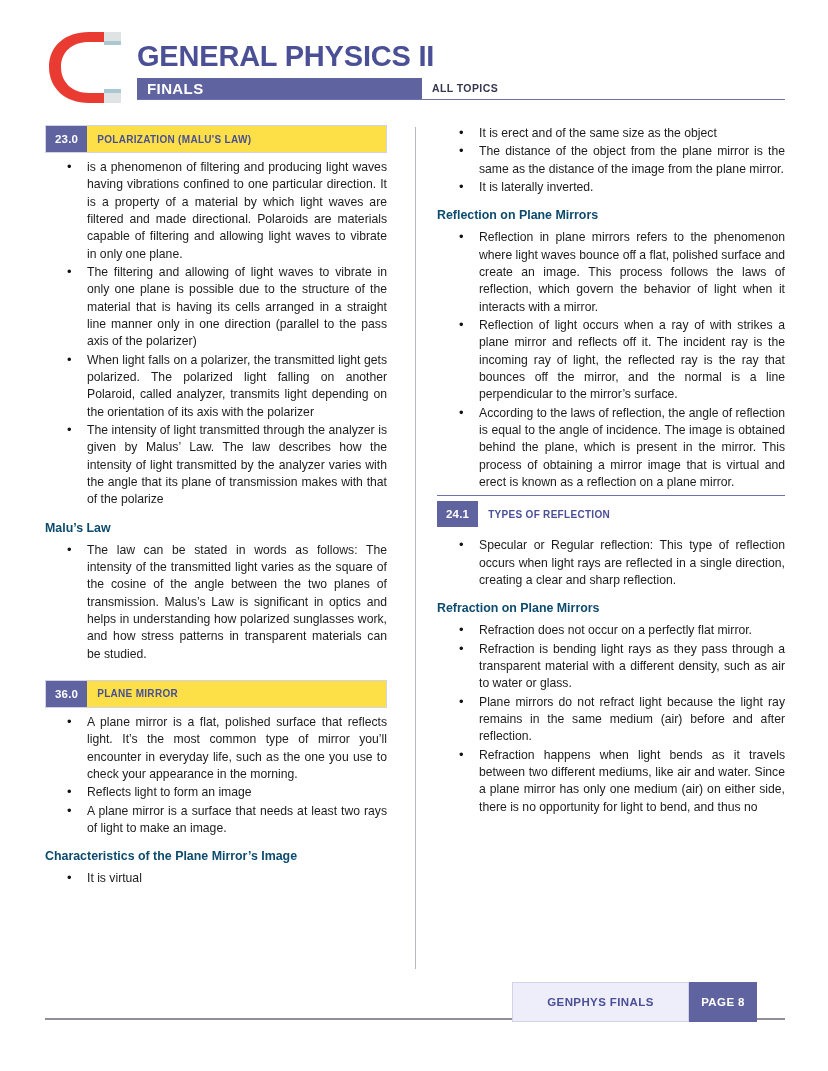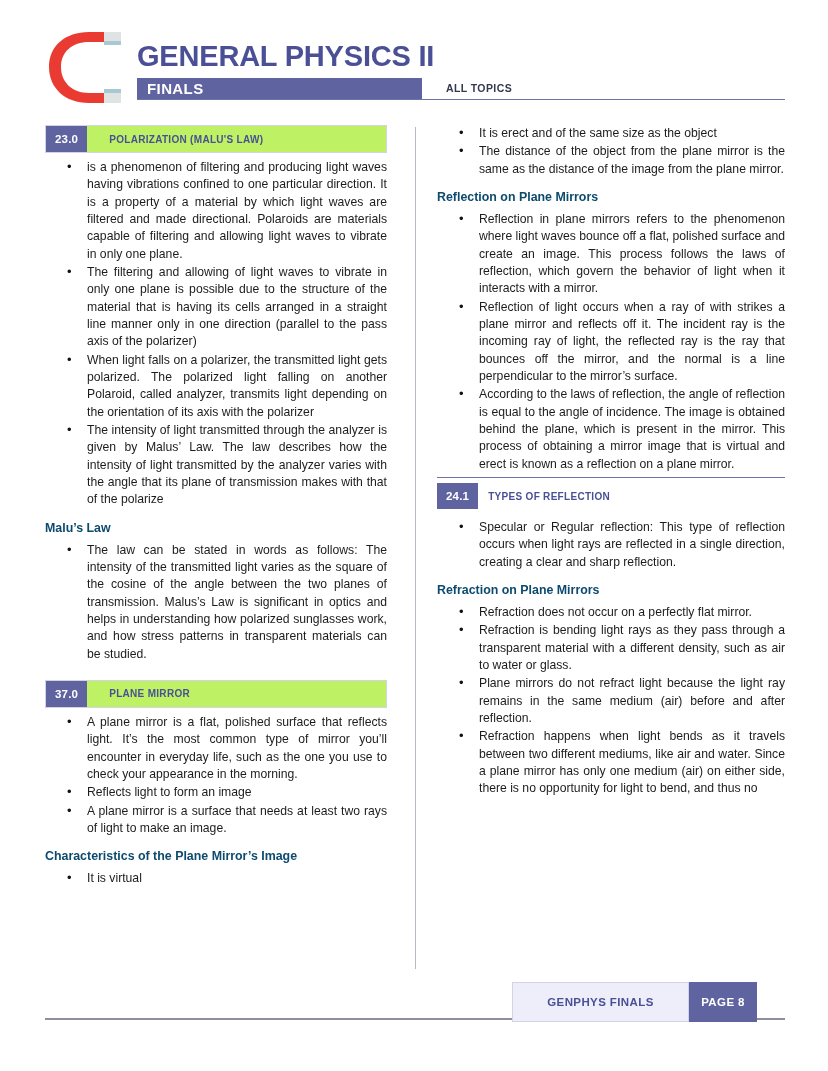--- a/index.html
+++ b/index.html
@@ -68,21 +68,21 @@
     align-items: center;
     width: 285px;
     flex: 0 0 285px;
   }
   .bar-alltopics {
     background: #ffffff;
     color: #33374f;
     font-size: 10.5px;
     font-weight: bold;
     letter-spacing: 0.4px;
-    padding: 0 8px 0 24px;
+    padding: 0 8px 0 10px;
     display: flex;
     align-items: center;
     flex: 1 1 auto;
   }
 
   
   .columns {
     position: absolute;
     left: 45px; top: 125px;
     width: 740px;
@@ -110,23 +110,22 @@
   .col-right { padding-left: 0px; }
 
   
   .sec {
     display: flex;
     align-items: stretch;
     height: 28px;
     margin-bottom: 4px;
   }
   .sec-filled {
-    background: #bef264;
+    background: #fde047;
     border: 1px solid #d2d2e8;
-    gap: 12px;
   }
   .sec-num {
     background: #5f639f;
     color: #ffffff;
     font-size: 11.5px;
     font-weight: bold;
     padding: 0 9px;
     display: flex;
     align-items: center;
     letter-spacing: 0.2px;
@@ -273,21 +272,21 @@
       </ul>
 
       <div class="subhead">Malu’s Law</div>
       <ul class="blist">
         <li>The law can be stated in words as follows: The intensity of the transmitted light varies as the square of the cosine of the angle between the two planes of transmission. Malus’s Law is significant in optics and helps in understanding how polarized sunglasses work, and how stress patterns in transparent materials can be studied.</li>
       </ul>
 
       <div class="spacer-md"></div>
 
       <div class="sec sec-filled">
-        <div class="sec-num">37.0</div>
+        <div class="sec-num">36.0</div>
         <div class="sec-title">PLANE MIRROR</div>
       </div>
 
       <ul class="blist">
         <li>A plane mirror is a flat, polished surface that reflects light. It’s the most common type of mirror you’ll encounter in everyday life, such as the one you use to check your appearance in the morning.</li>
         <li>Reflects light to form an image</li>
         <li>A plane mirror is a surface that needs at least two rays of light to make an image.</li>
       </ul>
 
       <div class="subhead">Characteristics of the Plane Mirror’s Image</div>
@@ -297,20 +296,21 @@
 
     </div>
 
     <div class="divider"></div>
 
     <div class="col col-right">
 
       <ul class="blist" style="margin-top:0;">
         <li>It is erect and of the same size as the object</li>
         <li>The distance of the object from the plane mirror is the same as the distance of the image from the plane mirror.</li>
+        <li>It is laterally inverted.</li>
       </ul>
 
       <div class="subhead">Reflection on Plane Mirrors</div>
       <ul class="blist">
         <li>Reflection in plane mirrors refers to the phenomenon where light waves bounce off a flat, polished surface and create an image. This process follows the laws of reflection, which govern the behavior of light when it interacts with a mirror.</li>
         <li>Reflection of light occurs when a ray of with strikes a plane mirror and reflects off it. The incident ray is the incoming ray of light, the reflected ray is the ray that bounces off the mirror, and the normal is a line perpendicular to the mirror’s surface.</li>
         <li>According to the laws of reflection, the angle of reflection is equal to the angle of incidence. The image is obtained behind the plane, which is present in the mirror. This process of obtaining a mirror image that is virtual and erect is known as a reflection on a plane mirror.</li>
       </ul>
 
       <div class="sec-topline">

